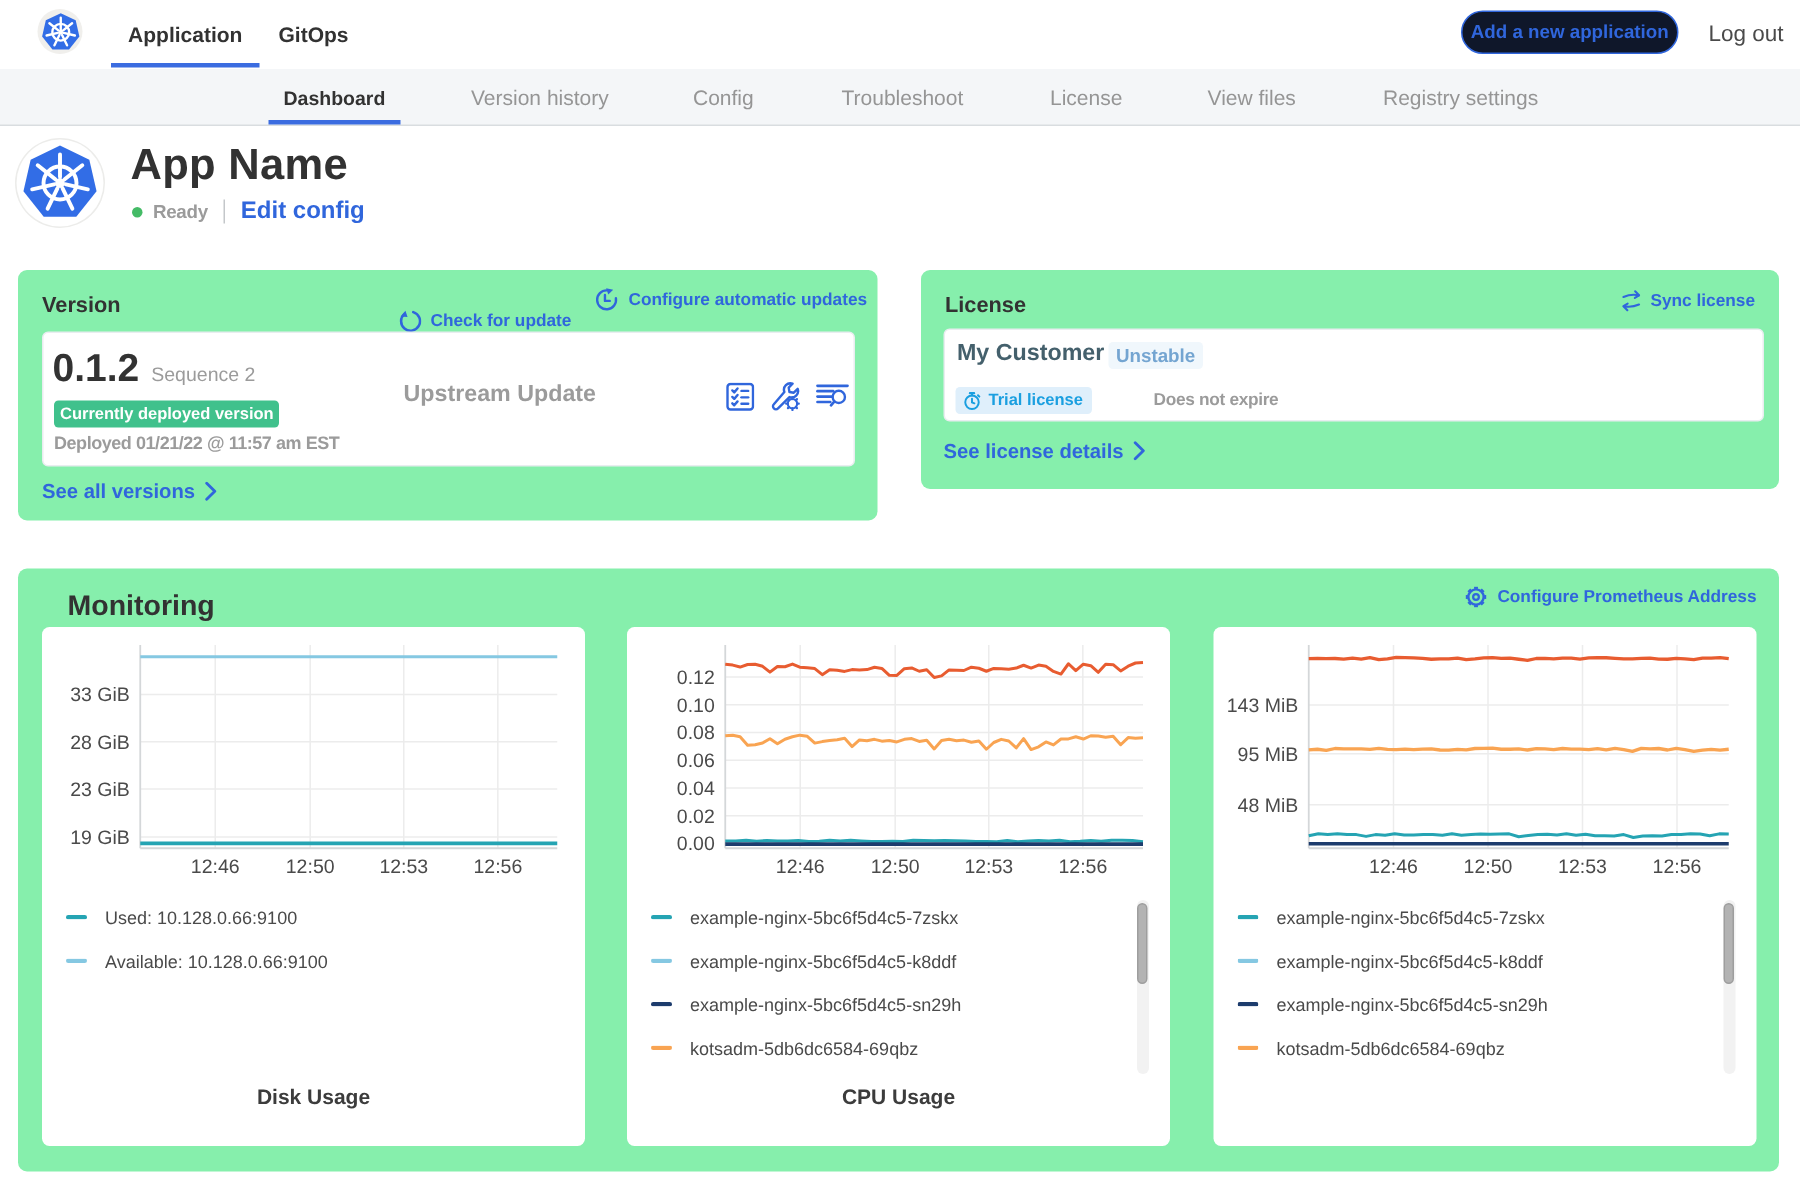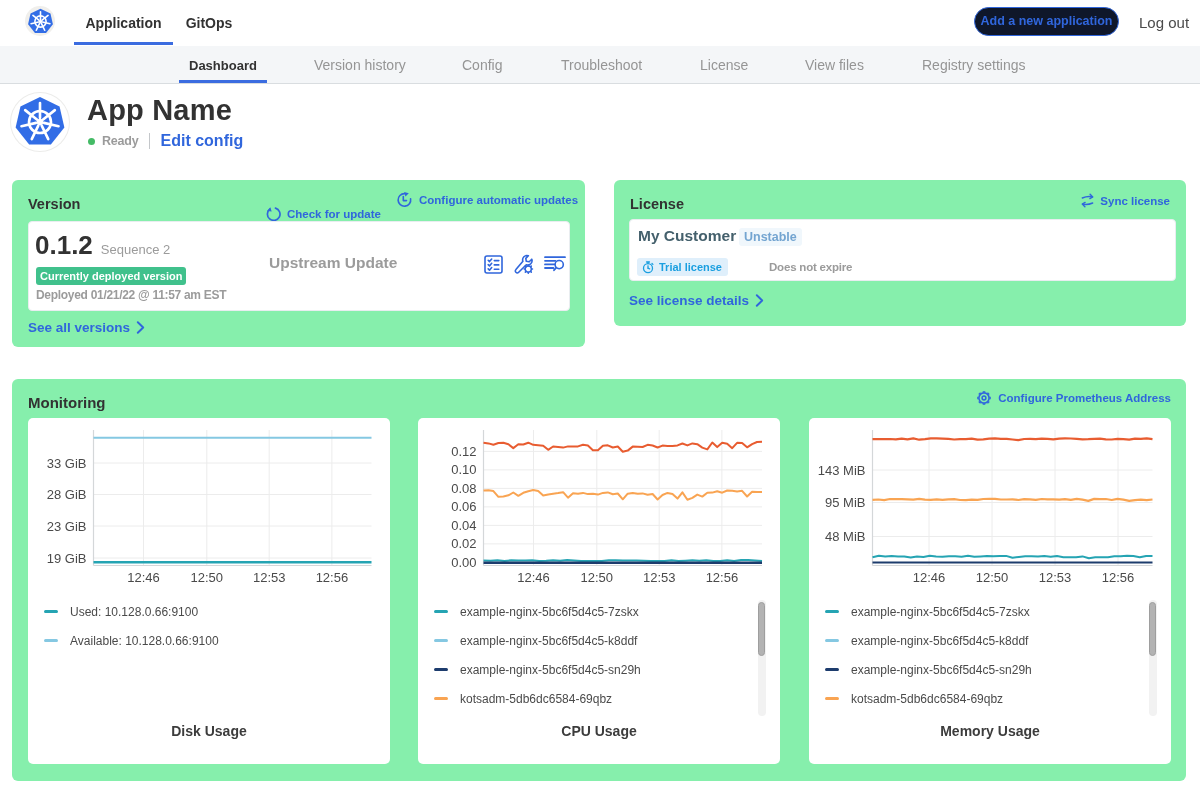--- a/index.html
+++ b/index.html
@@ -194,21 +194,21 @@
       Trial license</div>
     <div style="position:absolute; left:103px; top:38px; height:18px; line-height:18px; font-size:11.5px; letter-spacing:-0.2px; font-weight:600; color:#9b9b9b;padding-left:36px;">Does not expire</div>
   </div>
   <div style="position:absolute; left:15px; top:113px; font-size:13.5px; font-weight:bold; color:#3066dc; display:flex; align-items:center;">See license details
     <svg class="chev" width="9" height="13" viewBox="0 0 9 13" fill="none" stroke="#3066dc" stroke-width="1.9" stroke-linecap="round" stroke-linejoin="round">
           <path d="M1.8 1.2 L7.2 6.5 L1.8 11.8"></path>
         </svg>
   </div>
 </div>
 <div class="card" style="left:12px; top:199px; width:1174px; height:402px;">
-  <div class="card-title" style="position:absolute; left:16px; top:15px; font-size:15px;">Monitoring</div>
+  <div class="card-title" style="position:absolute; left:33px; top:15px; font-size:19px;">Monitoring</div>
   <div class="icon-link" style="right:15px; top:11px;">
     <svg width="16" height="16" viewBox="0 0 16 16" fill="none" stroke="#3066dc">
       <g stroke-width="2.6">
             <line x1="8" y1="1.2" x2="8" y2="2.6"></line>
             <line x1="8" y1="13.4" x2="8" y2="14.8"></line>
             <line x1="1.2" y1="8" x2="2.6" y2="8"></line>
             <line x1="13.4" y1="8" x2="14.8" y2="8"></line>
             <line x1="3.2" y1="3.2" x2="4.2" y2="4.2"></line>
             <line x1="11.8" y1="11.8" x2="12.8" y2="12.8"></line>
             <line x1="12.8" y1="3.2" x2="11.8" y2="4.2"></line>
@@ -313,16 +313,15 @@
     <text x="309" y="164" text-anchor="middle" font-size="13" fill="#4a4a4a">12:56</text>
     </svg>
     <div class="legend">
   <div class="leg-row" style="left:16px; top:4.5px;"><span class="leg-dash" style="border-top:3px solid #25a4b3;"></span>example-nginx-5bc6f5d4c5-7zskx</div>
   <div class="leg-row" style="left:16px; top:33.5px;"><span class="leg-dash" style="border-top:3px solid #85c8e2;"></span>example-nginx-5bc6f5d4c5-k8ddf</div>
   <div class="leg-row" style="left:16px; top:62.5px;"><span class="leg-dash" style="border-top:3px solid #1d3c6d;"></span>example-nginx-5bc6f5d4c5-sn29h</div>
   <div class="leg-row" style="left:16px; top:91.5px;"><span class="leg-dash" style="border-top:3px solid #f9a452;"></span>kotsadm-5db6dc6584-69qbz</div>
   <div class="scrollbar" style="left:340px; top:0px; height:116px;"></div>
   <div class="scrollthumb" style="left:340px; top:2px;"></div>
   </div>
-    <div class="chart-title">Memory Usage</div>
   </div>
 </div>
 </div>
 
 </body></html>

